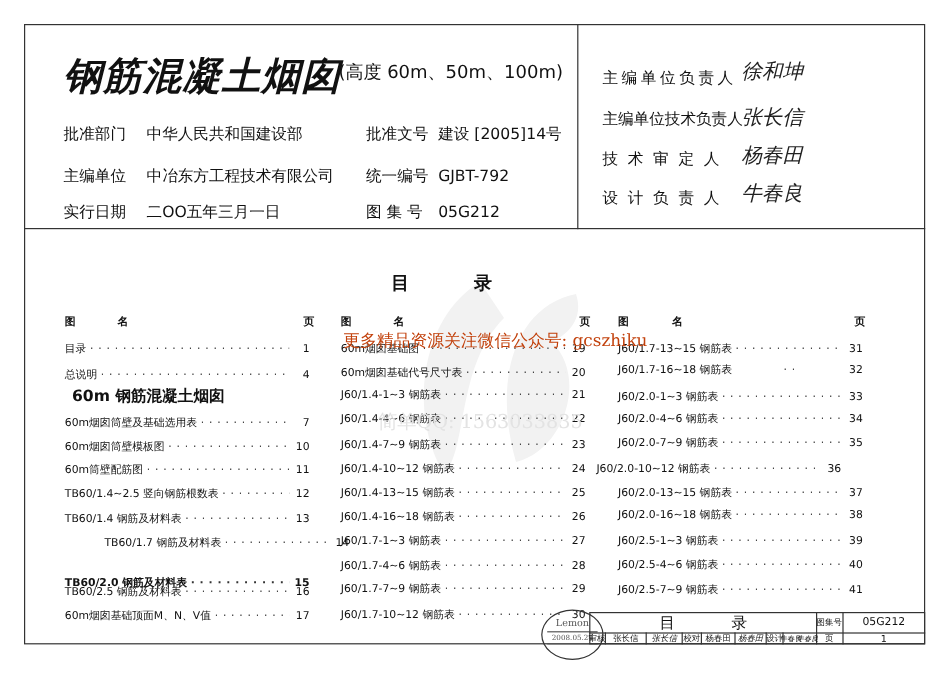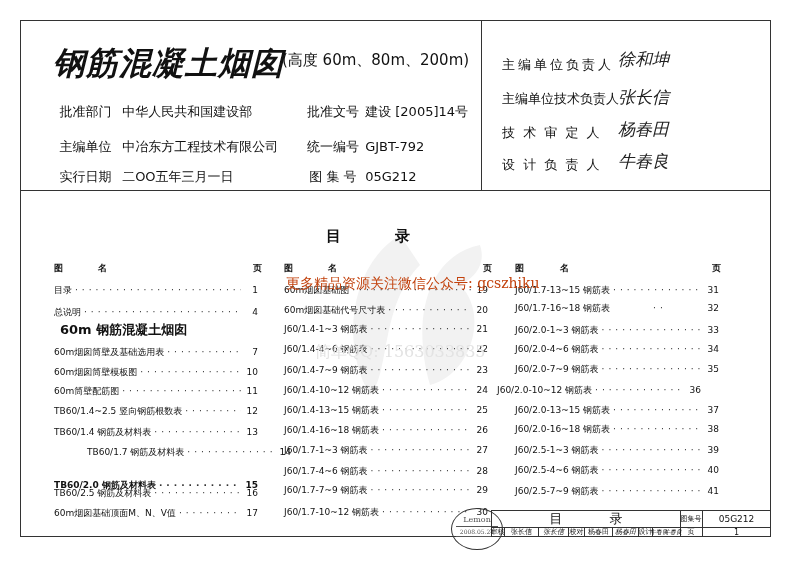--- a/index.html
+++ b/index.html
@@ -6,21 +6,21 @@
   body { width:793px; height:561px; position:relative; overflow:hidden;
          font-family:"DejaVu Sans","Liberation Sans",sans-serif; color:#111; }
   .frame { position:absolute; left:20px; top:20px; width:751px; height:517px;
            border:1px solid #333; box-sizing:border-box; }
   .hline { position:absolute; height:1px; background:#333; }
   .vline { position:absolute; width:1px; background:#333; }
   .title-main { position:absolute; left:53px; top:42px; font-size:32px; font-weight:bold;
                 letter-spacing:1px; font-family:"DejaVu Sans",sans-serif;font-style:italic; }
   .title-sub { position:absolute; left:282px; top:51px; font-size:15px; }
   .meta { position:absolute; font-size:13px; white-space:nowrap; }
-  .meta .k { display:inline-block;text-align:center; }
+  .meta .k { display:inline-block; }
   .sign-label { position:absolute; left:502px; font-size:13px; white-space:nowrap; }
   .sign { position:absolute; left:618px; font-size:17px; font-family:"DejaVu Serif",serif;
           font-style:italic; color:#222; }
   .toc-title { position:absolute; top:227px; font-size:15px; font-weight:bold; }
   .col-head { position:absolute; top:262px; font-size:9px; font-weight:bold; }
   .toc-row { position:absolute; font-size:9px; white-space:nowrap; display:flex; align-items:baseline; }
   .toc-row .lbl { white-space:nowrap; }
   .toc-row .dots { flex:1; overflow:hidden; letter-spacing:4px; color:#333; margin:0 3px; white-space:nowrap; }
   .toc-row .pg { width:14px; text-align:right; }
   .section-head { position:absolute; left:60px; top:321px; font-size:13px; font-weight:bold; }
@@ -39,21 +39,21 @@
 </style>
 </head>
 <body>
 
 <div class="frame"></div>
 
 <div class="hline" style="left:20px;top:190px;width:751px;"></div>
 <div class="vline" style="left:481px;top:20px;height:171px;"></div>
 
 <div class="title-main">钢筋混凝土烟囱</div>
-<div class="title-sub">(高度 60m、80m、200m)</div>
+<div class="title-sub">(高度 60m、50m、100m)</div>
 
 <div class="meta" style="left:53px;top:103px;">
   <span class="k" style="width:65px">批准部门</span>
   <span>中华人民共和国建设部</span>
 </div>
 <div class="meta" style="left:53px;top:138px;">
   <span class="k" style="width:65px">主编单位</span>
   <span>中冶东方工程技术有限公司</span>
 </div>
 <div class="meta" style="left:53px;top:168px;">

